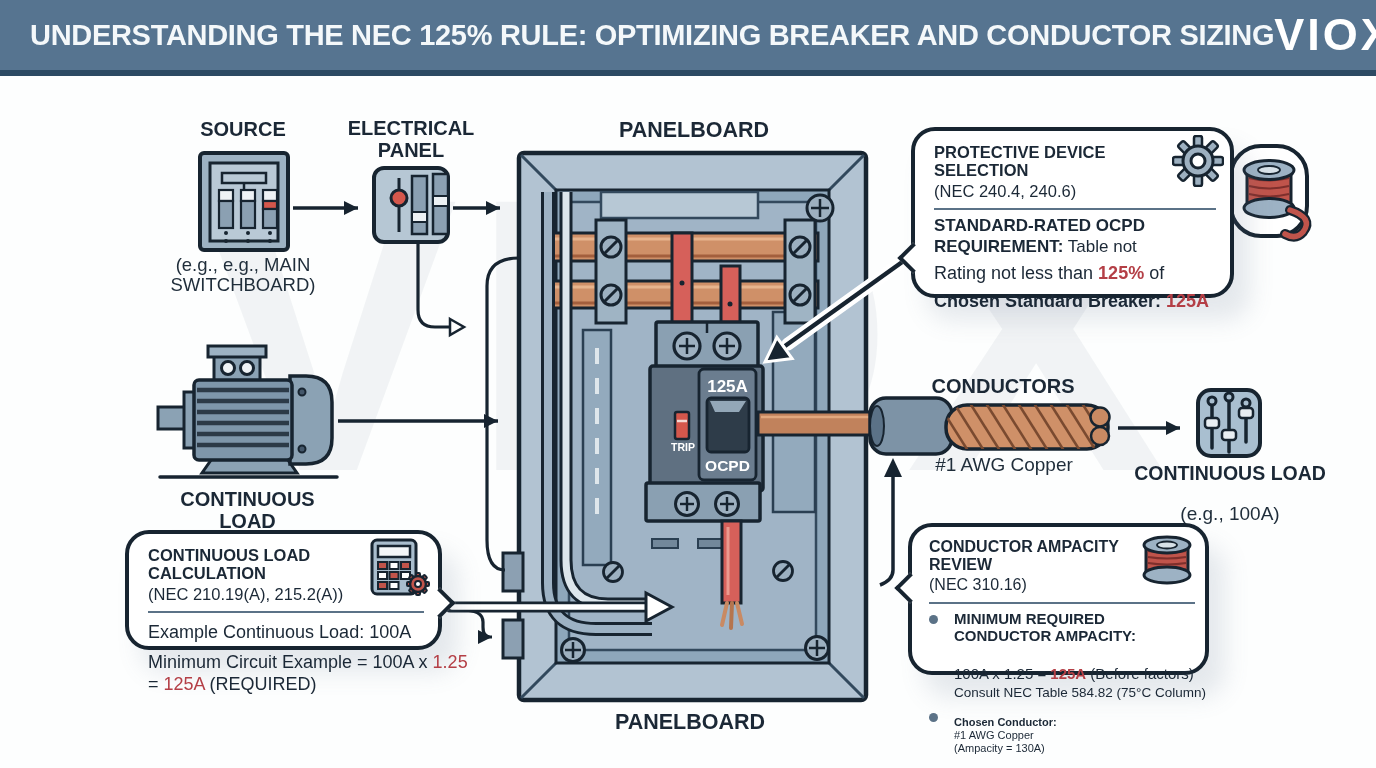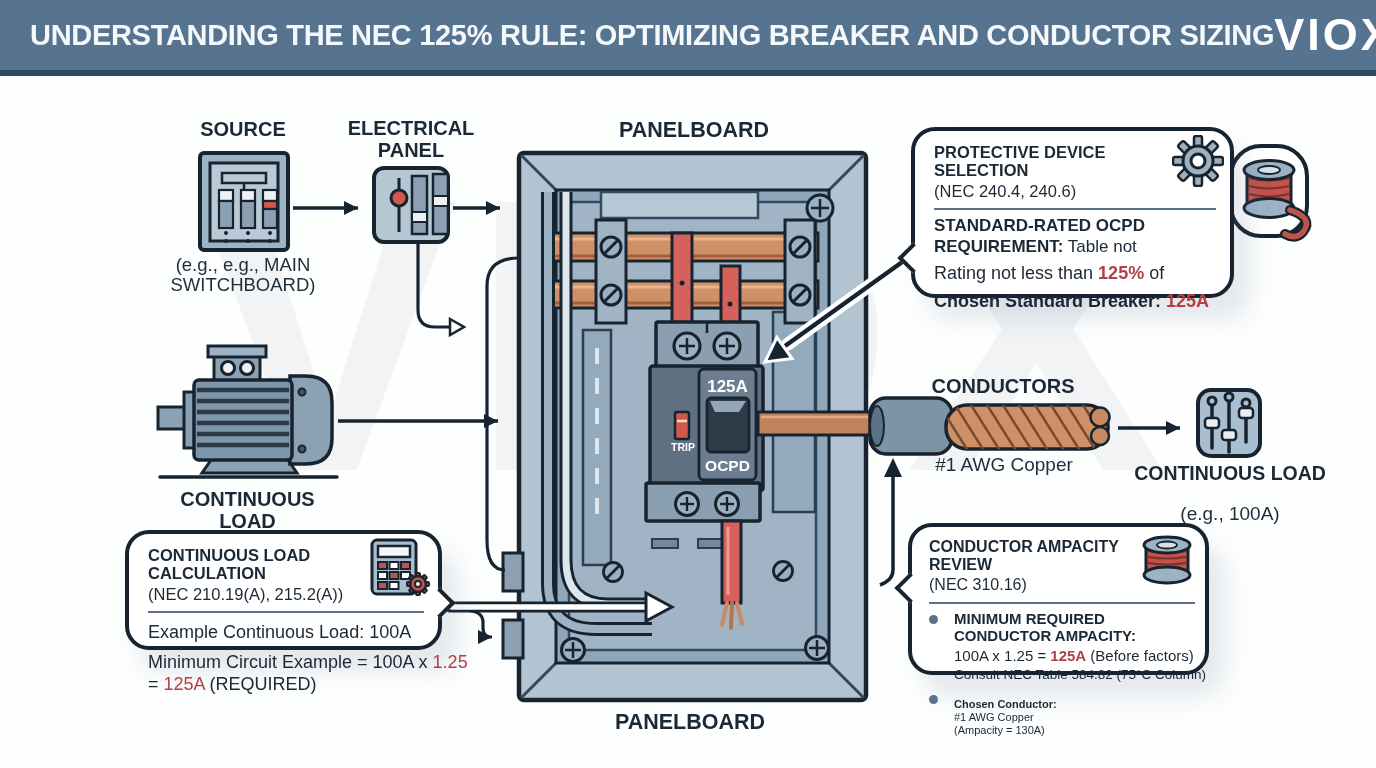--- a/index.html
+++ b/index.html
@@ -406,21 +406,21 @@
         </svg>
       </div>
       <h3 style="font-size:16px;margin-right:60px;">CONDUCTOR AMPACITY REVIEW</h3>
       <div class="code" style="font-size:16px;">(NEC 310.16)</div>
       <div class="divider"></div>
       <div class="bullet">
         <span class="dot"></span>
         <div>
           <div class="amp-t b">MINIMUM REQUIRED</div>
           <div class="amp-t b">CONDUCTOR AMPACITY:</div>
-          <div class="amp-t nowrap" style="margin-top:2px;"><span>100A x 1.25 = </span><b class="red">125A</b><span> (Before factors)</span></div>
+          <div class="amp-t nowrap" style="margin-top:20px;"><span>100A x 1.25 = </span><b class="red">125A</b><span> (Before factors)</span></div>
           <div class="amp-note">Consult NEC Table 584.82 (75°C Column)</div>
         </div>
       </div>
       <div class="bullet">
         <span class="dot"></span>
         <div style="font-size:11px;line-height:1.22;margin-top:8px;">
           <div class="b">Chosen Conductor:</div>
           <div>#1 AWG Copper</div>
           <div>(Ampacity = 130A)</div>
         </div>

